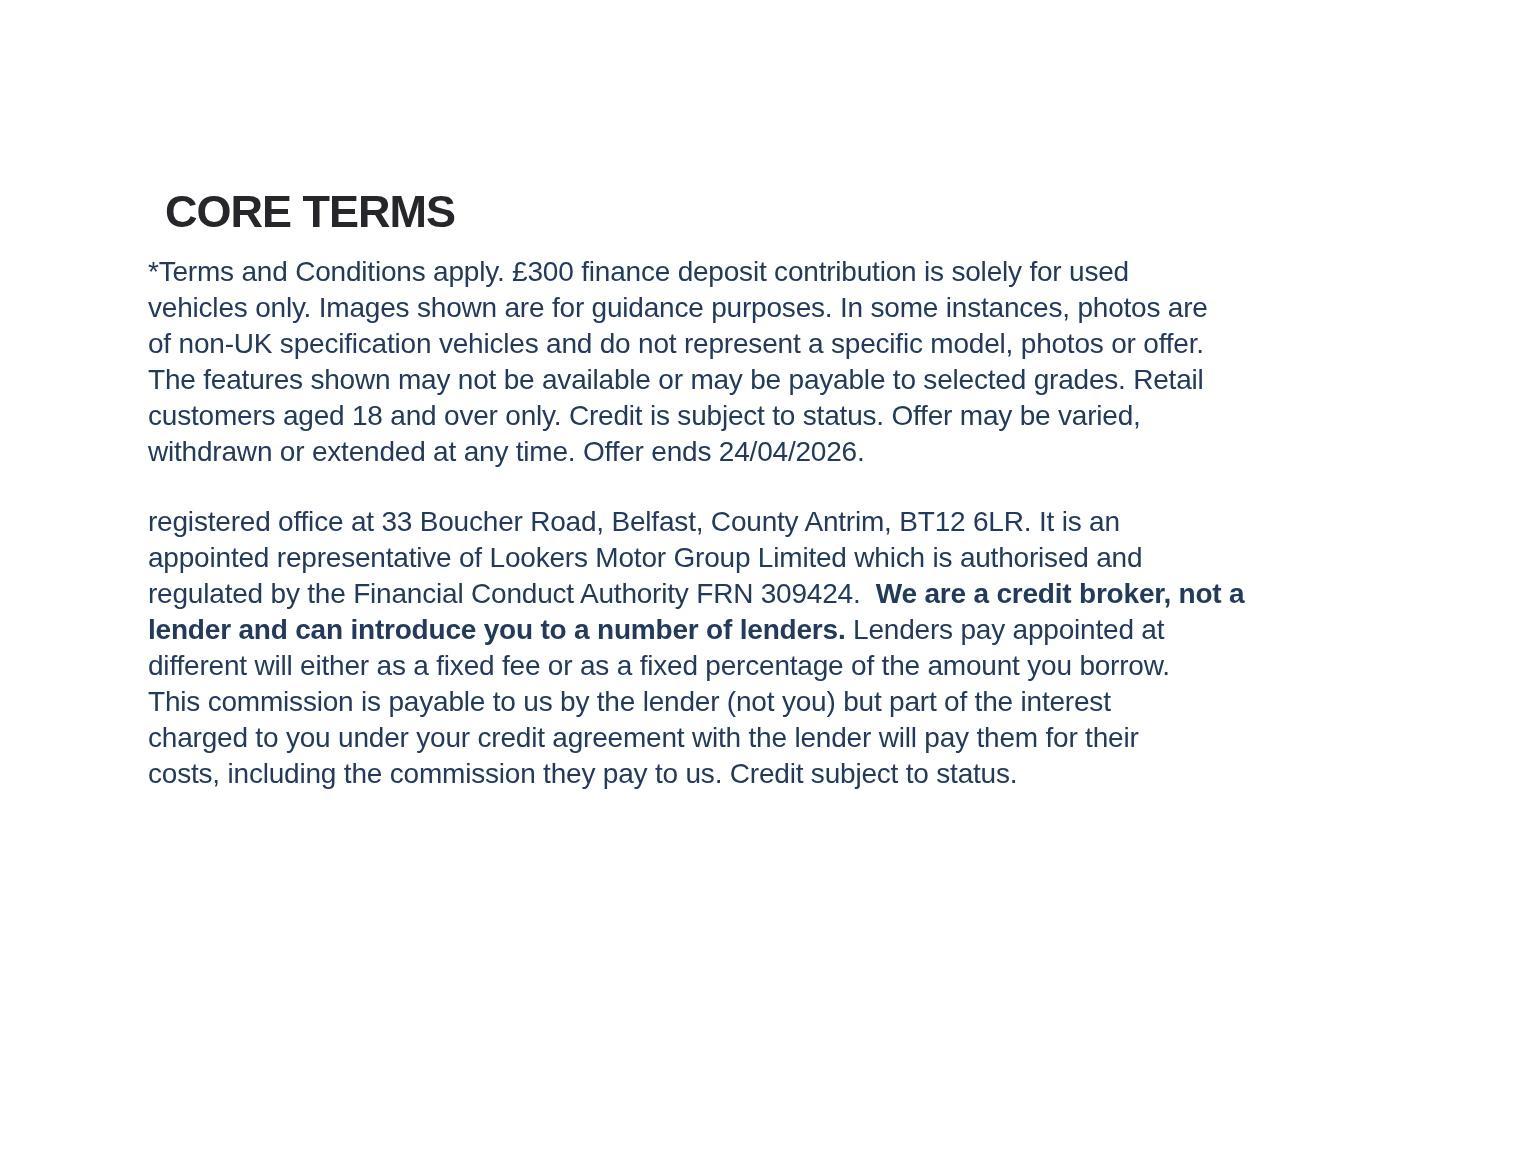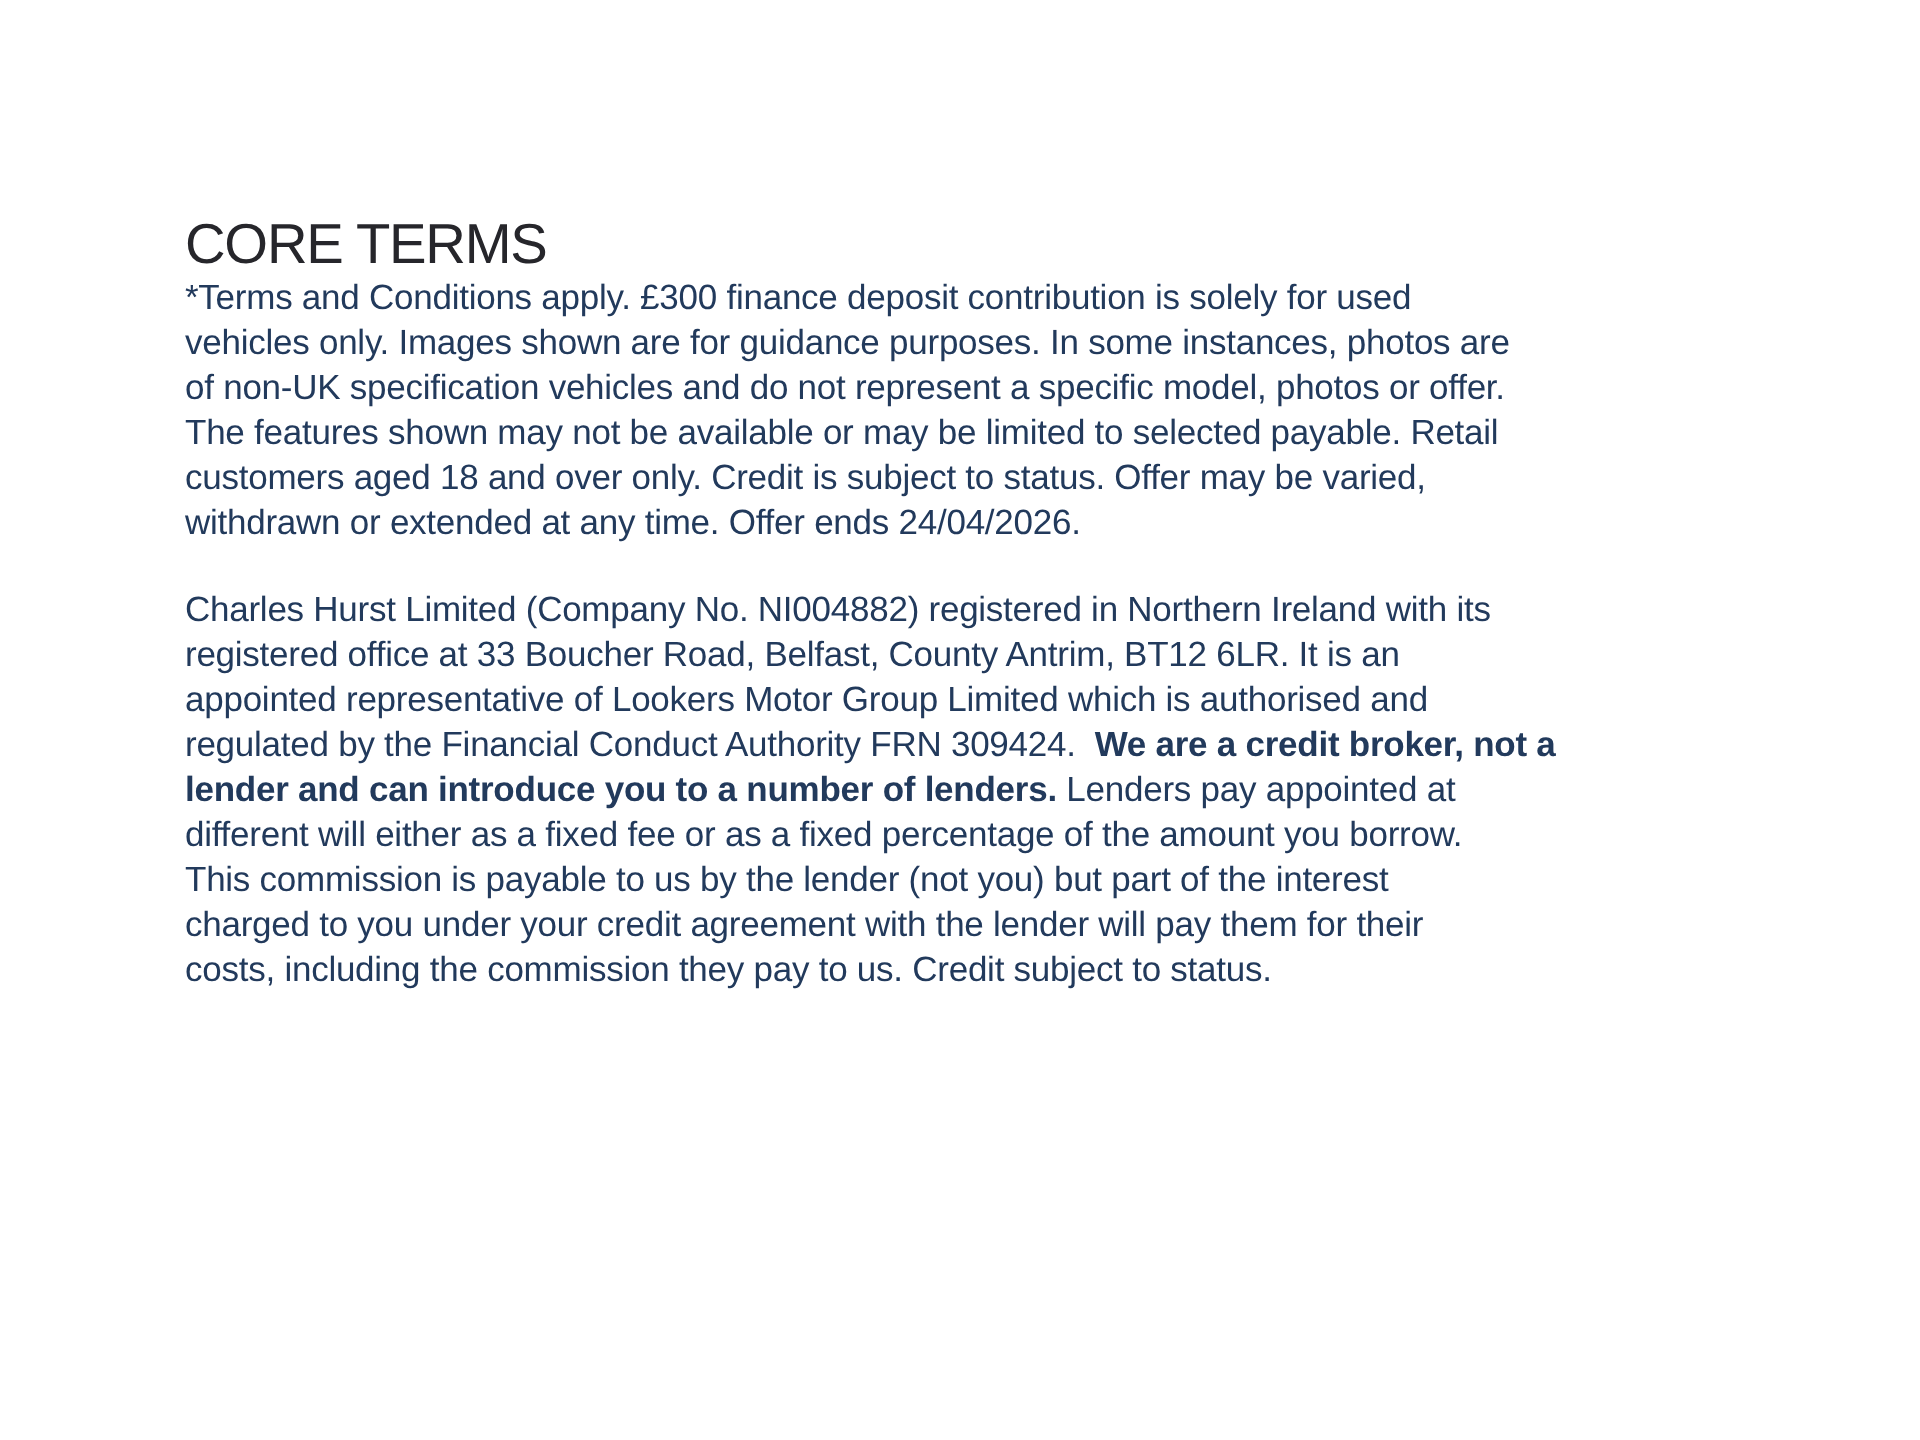--- a/index.html
+++ b/index.html
@@ -15,24 +15,24 @@
     overflow: hidden;
     font-family: "Liberation Sans", sans-serif;
   }
   .content {
     position: absolute;
     left: 148px;
     top: 170px;
     width: 1290px;
   }
   h1.title {
-    margin: 0;
+    margin: 17px;
     font-size: 45px;
     line-height: 50px;
-    font-weight: 400;
+    font-weight: 700;
     letter-spacing: -1px;
     color: #26262b;
     font-family: "Liberation Sans", sans-serif;
   }
   .paragraph {
   }
   .paragraph + .paragraph {
     margin-top: 34px;
   }
   .line {
@@ -50,26 +50,25 @@
 <body>
 
 <div class="page">
   <div class="content">
     <h1 class="title">CORE TERMS</h1>
     <div id="paragraphs">
         <div class="paragraph">
           <div class="line"><span>*Terms and Conditions apply. £300 finance deposit contribution is solely for used</span></div>
           <div class="line"><span>vehicles only. Images shown are for guidance purposes. In some instances, photos are</span></div>
           <div class="line"><span>of non-UK specification vehicles and do not represent a specific model, photos or offer.</span></div>
-          <div class="line"><span>The features shown may not be available or may be limited to selected payable. Retail</span></div>
+          <div class="line"><span>The features shown may not be available or may be payable to selected grades. Retail</span></div>
           <div class="line"><span>customers aged 18 and over only. Credit is subject to status. Offer may be varied,</span></div>
           <div class="line"><span>withdrawn or extended at any time. Offer ends 24/04/2026.</span></div>
         </div>
         <div class="paragraph">
-          <div class="line"><span>Charles Hurst Limited (Company No. NI004882) registered in Northern Ireland with its</span></div>
           <div class="line"><span>registered office at 33 Boucher Road, Belfast, County Antrim, BT12 6LR. It is an</span></div>
           <div class="line"><span>appointed representative of Lookers Motor Group Limited which is authorised and</span></div>
           <div class="line"><span>regulated by the Financial Conduct Authority FRN 309424.  </span><span class="b">We are a credit broker, not a</span></div>
           <div class="line"><span class="b">lender and can introduce you to a number of lenders.</span><span> Lenders pay appointed at</span></div>
           <div class="line"><span>different will either as a fixed fee or as a fixed percentage of the amount you borrow.</span></div>
           <div class="line"><span>This commission is payable to us by the lender (not you) but part of the interest</span></div>
           <div class="line"><span>charged to you under your credit agreement with the lender will pay them for their</span></div>
           <div class="line"><span>costs, including the commission they pay to us. Credit subject to status.</span></div>
         </div>
       </div>

